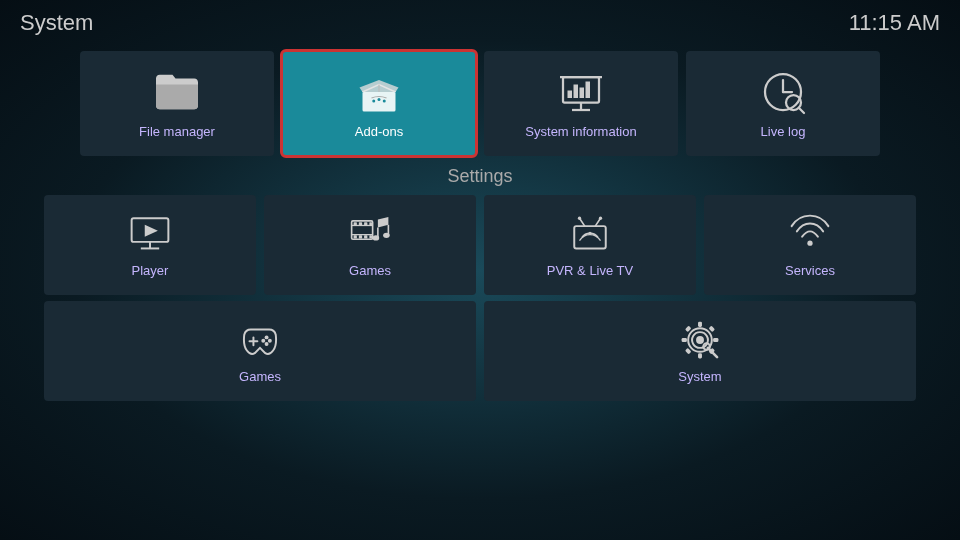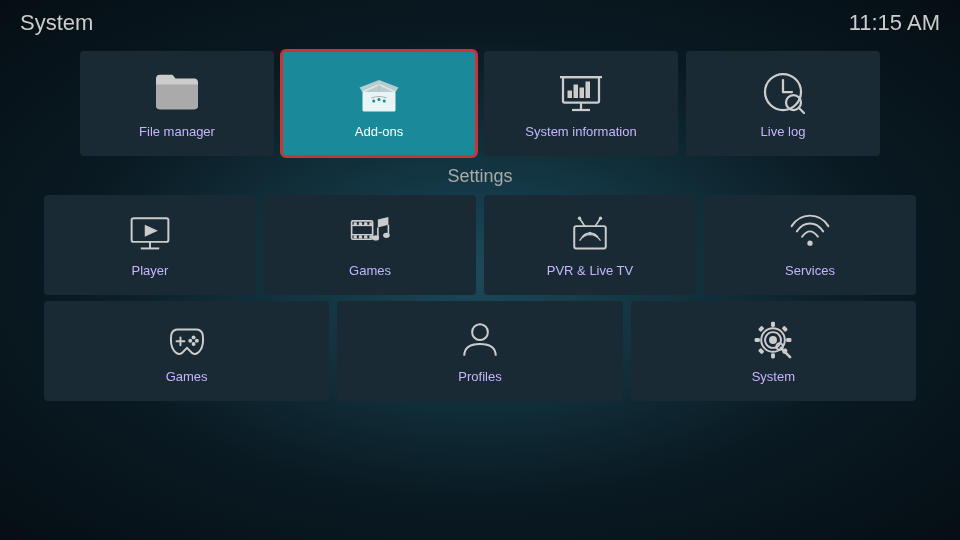--- a/index.html
+++ b/index.html
@@ -270,28 +270,20 @@
 
         <circle cx="42" cy="28" r="3" fill="#ccc"></circle>
         <circle cx="42" cy="38" r="3" fill="#ccc"></circle>
         <circle cx="37" cy="33" r="3" fill="#ccc"></circle>
         <circle cx="47" cy="33" r="3" fill="#ccc"></circle>
       </svg>
       <span class="tile-label">Games</span>
     </div>
 
 
-    <div class="tile">
-      <svg class="icon-sm" viewBox="0 0 64 64">
-
-        <circle cx="32" cy="20" r="12" fill="none" stroke="#ccc" stroke-width="3"></circle>
-        <path d="M8 56 Q8 38 32 38 Q56 38 56 56" fill="none" stroke="#ccc" stroke-width="3"></path>
-      </svg>
-      <span class="tile-label">Profiles</span>
-    </div>
 
     <div class="tile">
       <svg class="icon-sm" viewBox="0 0 64 64">
 
         <path d="M32 20 A12 12 0 1 1 31.99 20 Z" fill="none" stroke="#ccc" stroke-width="3"></path>
         <circle cx="32" cy="32" r="18" fill="none" stroke="#ccc" stroke-width="3"></circle>
         <circle cx="32" cy="32" r="6" fill="#ccc"></circle>
 
         <rect x="29" y="4" width="6" height="8" rx="2" fill="#ccc"></rect>
         <rect x="29" y="52" width="6" height="8" rx="2" fill="#ccc"></rect>

